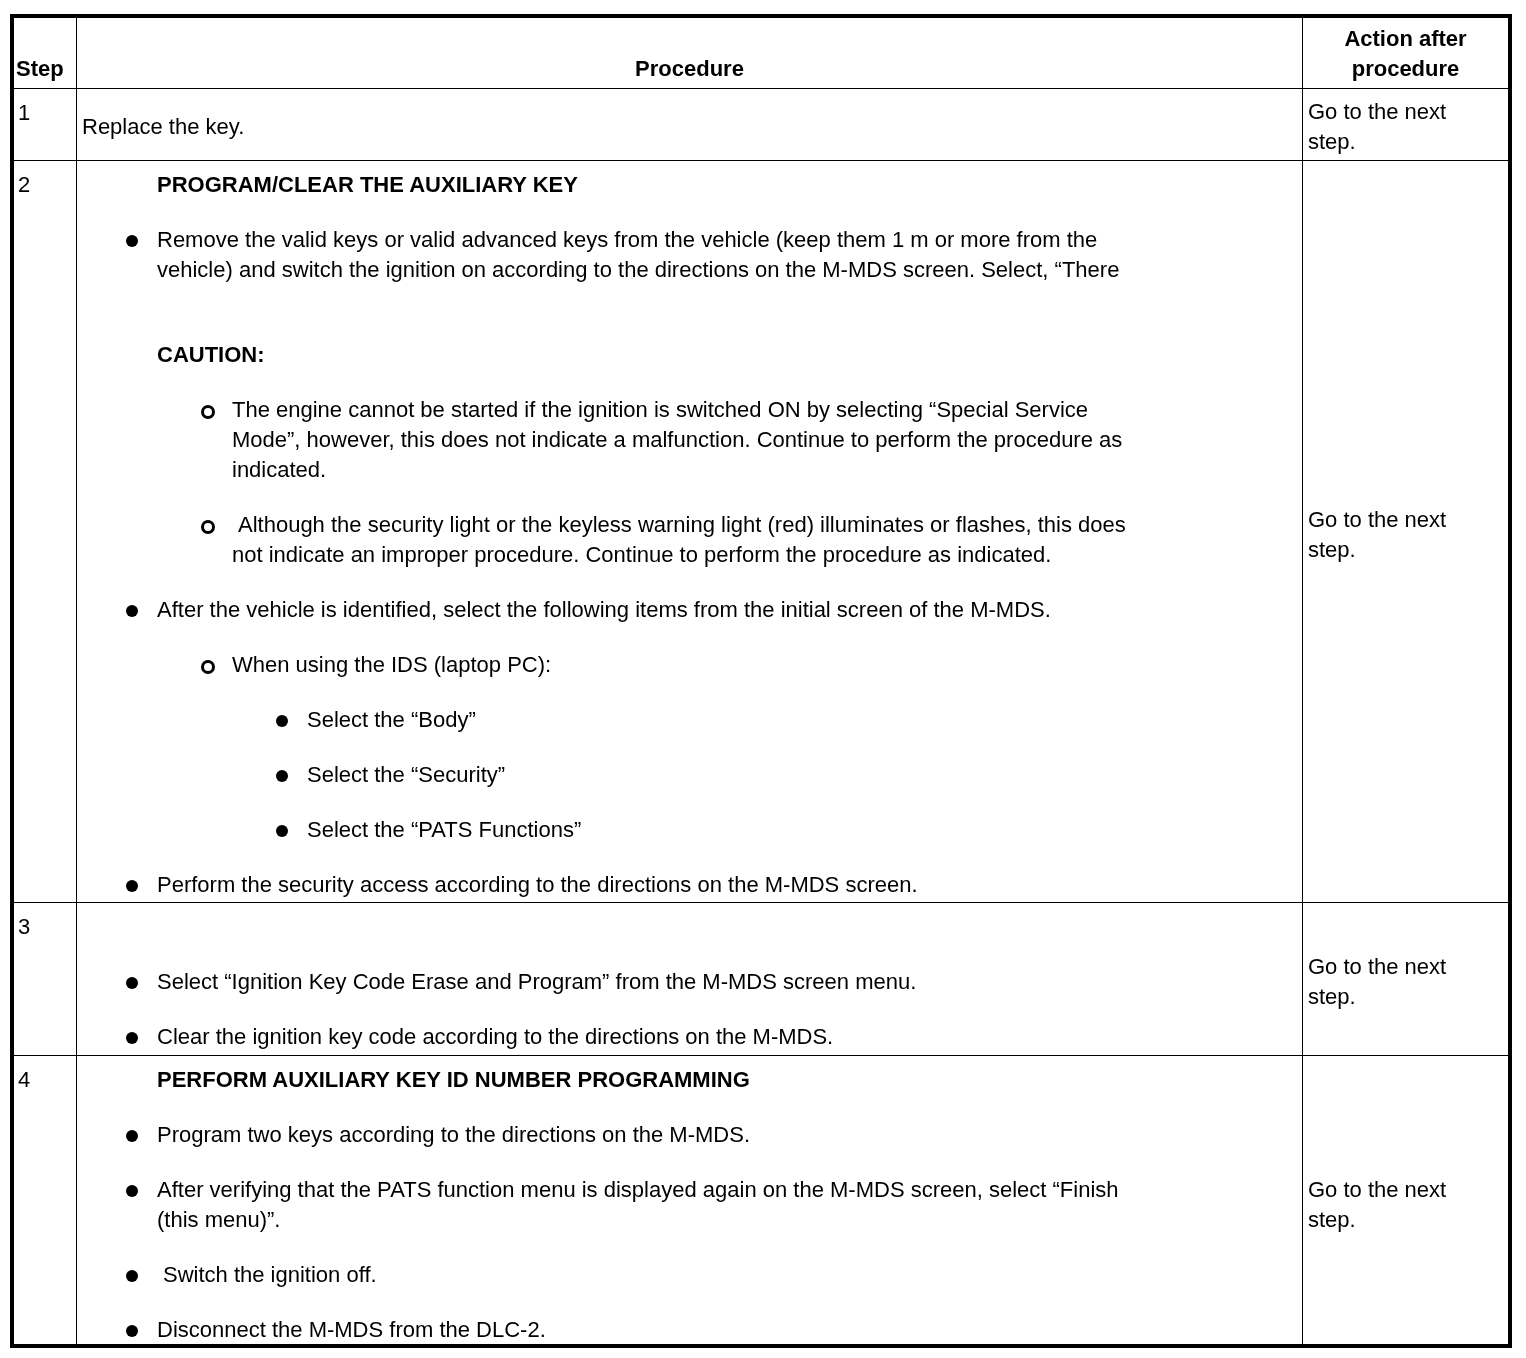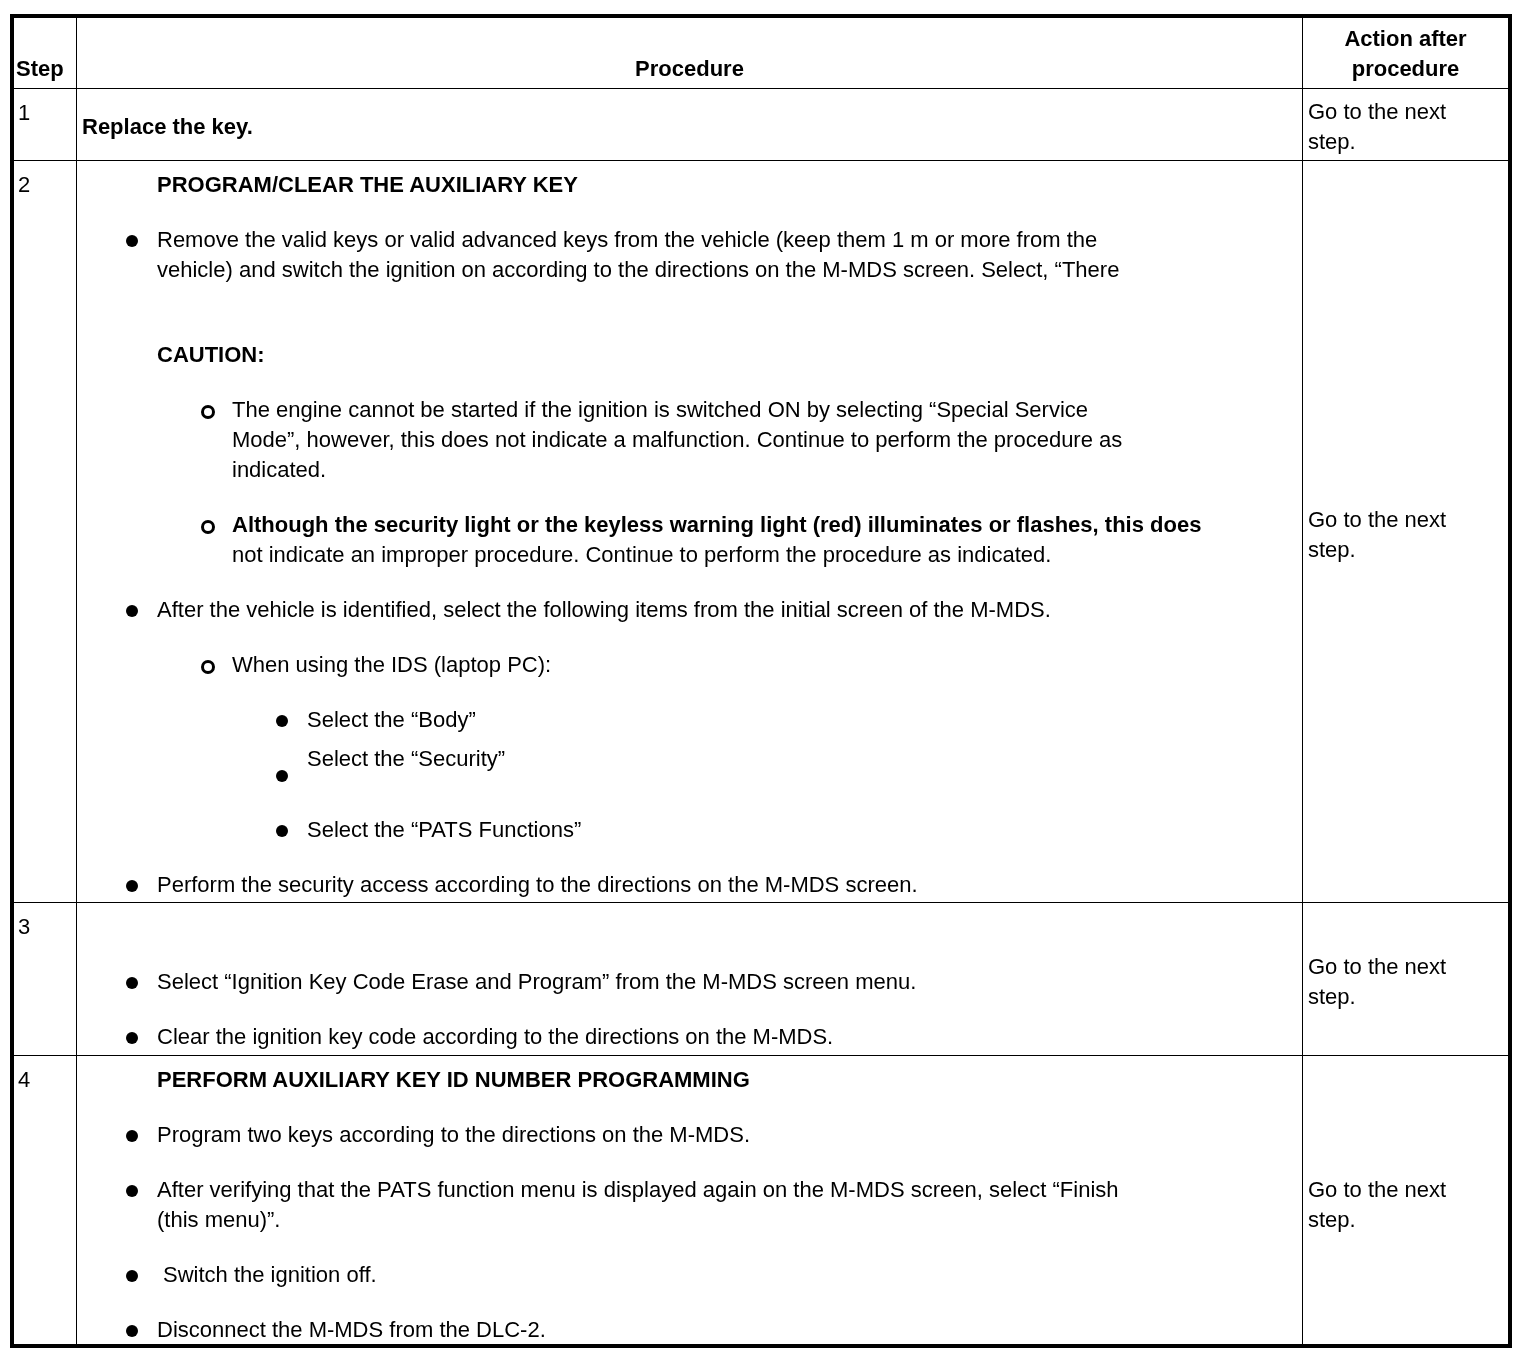--- a/index.html
+++ b/index.html
@@ -27,52 +27,52 @@
   <div class="hline" style="top:142px;"></div>
   <div class="hline" style="top:884px;"></div>
   <div class="hline" style="top:1037px;"></div>
 
   <div class="hdr" style="left:2px; top:36px; width:58px; text-align:left;">Step</div>
   <div class="hdr" style="left:63px; top:36px; width:1225px;">Procedure</div>
   <div class="hdr" style="left:1289px; top:6px; width:205px;">Action after</div>
   <div class="hdr" style="left:1289px; top:36px; width:205px;">procedure</div>
 
   <div class="txt" style="left:4px; top:80px;">1</div>
-  <div class="txt" style="left:68px; top:94px;font-weight:bold;">Replace the key.</div>
+  <div class="txt" style="left:68px; top:94px;">Replace the key.</div>
   <div class="txt" style="left:1294px; top:79px;">Go to the next</div>
   <div class="txt" style="left:1294px; top:109px;">step.</div>
 
   <div class="txt" style="left:4px; top:152px;">2</div>
   <div class="txt bold" style="left:143px; top:152px;">PROGRAM/CLEAR THE AUXILIARY KEY</div>
 
   <div class="bullet" style="left:112px; top:217px;"></div>
   <div class="txt" style="left:143px; top:207px;">Remove the valid keys or valid advanced keys from the vehicle (keep them 1 m or more from the</div>
   <div class="txt" style="left:143px; top:237px;">vehicle) and switch the ignition on according to the directions on the M-MDS screen. Select, “There</div>
 
   <div class="txt bold" style="left:143px; top:322px;">CAUTION:</div>
 
   <div class="ring" style="left:187px; top:387px;"></div>
   <div class="txt" style="left:218px; top:377px;">The engine cannot be started if the ignition is switched ON by selecting “Special Service</div>
   <div class="txt" style="left:218px; top:407px;">Mode”, however, this does not indicate a malfunction. Continue to perform the procedure as</div>
   <div class="txt" style="left:218px; top:437px;">indicated.</div>
 
   <div class="ring" style="left:187px; top:502px;"></div>
-  <div class="txt" style="left:218px; top:492px;font-weight:bold;">Although the security light or the keyless warning light (red) illuminates or flashes, this does</div>
+  <div class="txt" style="left:224px; top:492px;">Although the security light or the keyless warning light (red) illuminates or flashes, this does</div>
   <div class="txt" style="left:218px; top:522px;">not indicate an improper procedure. Continue to perform the procedure as indicated.</div>
 
   <div class="bullet" style="left:112px; top:587px;"></div>
   <div class="txt" style="left:143px; top:577px;">After the vehicle is identified, select the following items from the initial screen of the M-MDS.</div>
 
   <div class="ring" style="left:187px; top:642px;"></div>
   <div class="txt" style="left:218px; top:632px;">When using the IDS (laptop PC):</div>
 
   <div class="bullet" style="left:262px; top:697px;"></div>
   <div class="txt" style="left:293px; top:687px;">Select the “Body”</div>
   <div class="bullet" style="left:262px; top:752px;"></div>
-  <div class="txt" style="left:293px; top:726px;">Select the “Security”</div>
+  <div class="txt" style="left:293px; top:742px;">Select the “Security”</div>
   <div class="bullet" style="left:262px; top:807px;"></div>
   <div class="txt" style="left:293px; top:797px;">Select the “PATS Functions”</div>
 
   <div class="bullet" style="left:112px; top:862px;"></div>
   <div class="txt" style="left:143px; top:852px;">Perform the security access according to the directions on the M-MDS screen.</div>
 
   <div class="txt" style="left:1294px; top:487px;">Go to the next</div>
   <div class="txt" style="left:1294px; top:517px;">step.</div>
 
   <div class="txt" style="left:4px; top:894px;">3</div>

